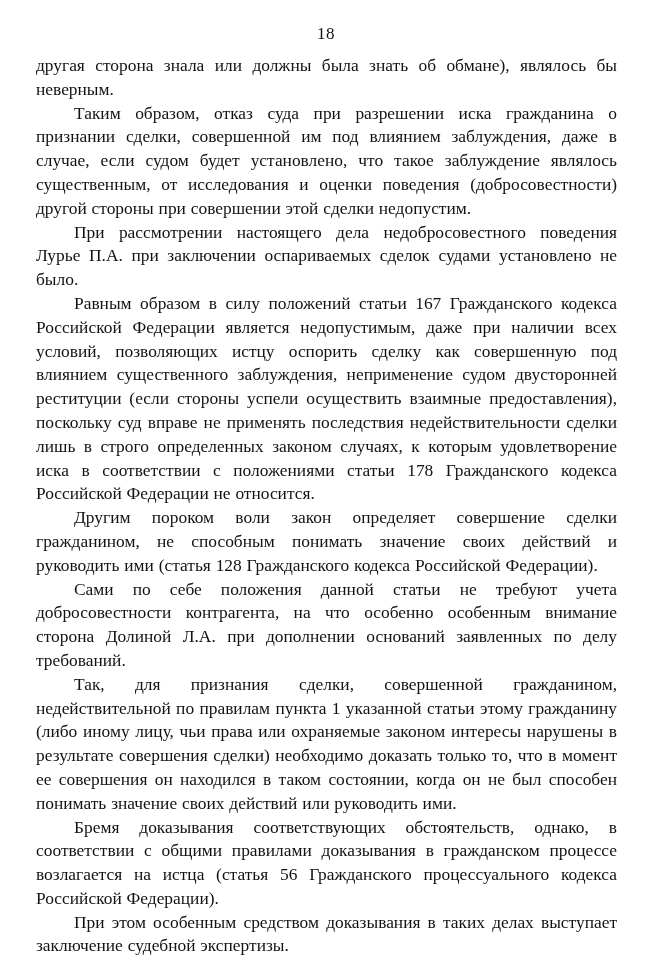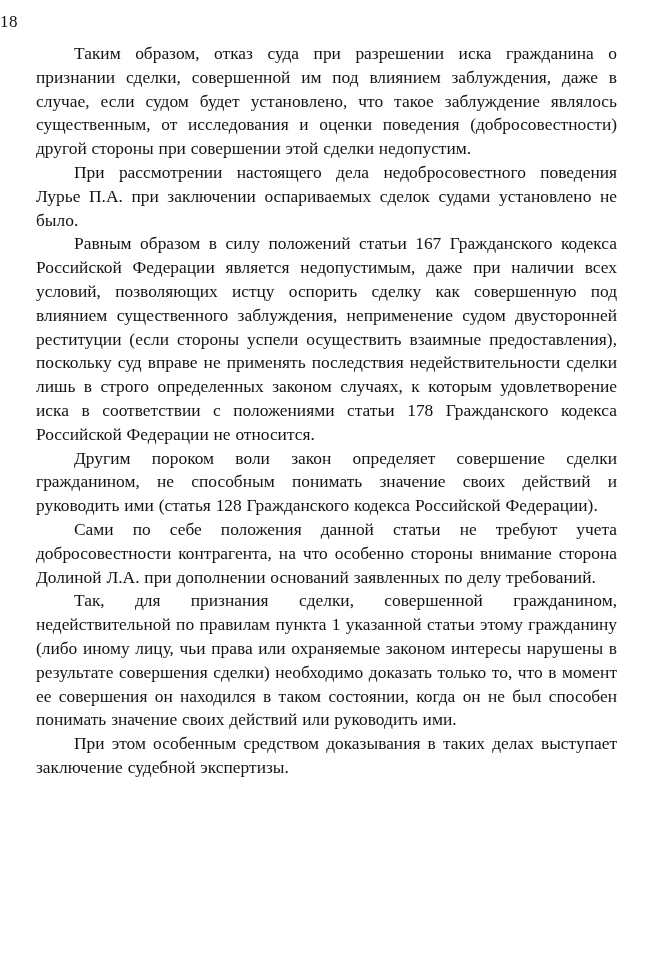--- a/index.html
+++ b/index.html
@@ -12,21 +12,22 @@
     width: 652px;
     height: 957px;
     margin: 0 auto;
     background: #ffffff;
     color: #121212;
     font-family: "Liberation Serif", "DejaVu Serif", serif;
     overflow: hidden;
     box-sizing: border-box;
   }
   .page-number {
-    padding-top: 12px;
+    text-align: center;
+    padding-top: 24px;
     font-size: 17px;
     letter-spacing: 0.5px;
   }
   .content {
     margin: 10px 35px 0 36px;
     font-size: 17.4px;
     line-height: 23.8px;
     text-align: justify;
   }
   .content p.para {
@@ -38,21 +39,23 @@
   .content p.para.no-indent {
     text-indent: 0;
   }
 </style>
 </head>
 <body>
 
 <div class="page">
   <div class="page-number">18</div>
   <div class="content">
+      <p class="para no-indent">другая сторона знала или должны была знать об обмане), являлось бы неверным.</p>
       <p class="para">Таким образом, отказ суда при разрешении иска гражданина о признании сделки, совершенной им под влиянием заблуждения, даже в случае, если судом будет установлено, что такое заблуждение являлось существенным, от исследования и оценки поведения (добросовестности) другой стороны при совершении этой сделки недопустим.</p>
       <p class="para">При рассмотрении настоящего дела недобросовестного поведения Лурье П.А. при заключении оспариваемых сделок судами установлено не было.</p>
       <p class="para">Равным образом в силу положений статьи 167 Гражданского кодекса Российской Федерации является недопустимым, даже при наличии всех условий, позволяющих истцу оспорить сделку как совершенную под влиянием существенного заблуждения, неприменение судом двусторонней реституции (если стороны успели осуществить взаимные предоставления), поскольку суд вправе не применять последствия недействительности сделки лишь в строго определенных законом случаях, к которым удовлетворение иска в соответствии с положениями статьи 178 Гражданского кодекса Российской Федерации не относится.</p>
       <p class="para">Другим пороком воли закон определяет совершение сделки гражданином, не способным понимать значение своих действий и руководить ими (статья 128 Гражданского кодекса Российской Федерации).</p>
-      <p class="para">Сами по себе положения данной статьи не требуют учета добросовестности контрагента, на что особенно стороны внимание сторона Долиной Л.А. при дополнении оснований заявленных по делу требований.</p>
+      <p class="para">Сами по себе положения данной статьи не требуют учета добросовестности контрагента, на что особенно особенным внимание сторона Долиной Л.А. при дополнении оснований заявленных по делу требований.</p>
       <p class="para">Так, для признания сделки, совершенной гражданином, недействительной по правилам пункта 1 указанной статьи этому гражданину (либо иному лицу, чьи права или охраняемые законом интересы нарушены в результате совершения сделки) необходимо доказать только то, что в момент ее совершения он находился в таком состоянии, когда он не был способен понимать значение своих действий или руководить ими.</p>
+      <p class="para">Бремя доказывания соответствующих обстоятельств, однако, в соответствии с общими правилами доказывания в гражданском процессе возлагается на истца (статья 56 Гражданского процессуального кодекса Российской Федерации).</p>
       <p class="para">При этом особенным средством доказывания в таких делах выступает заключение судебной экспертизы.</p>
     </div>
 </div>
 
 </body></html>

